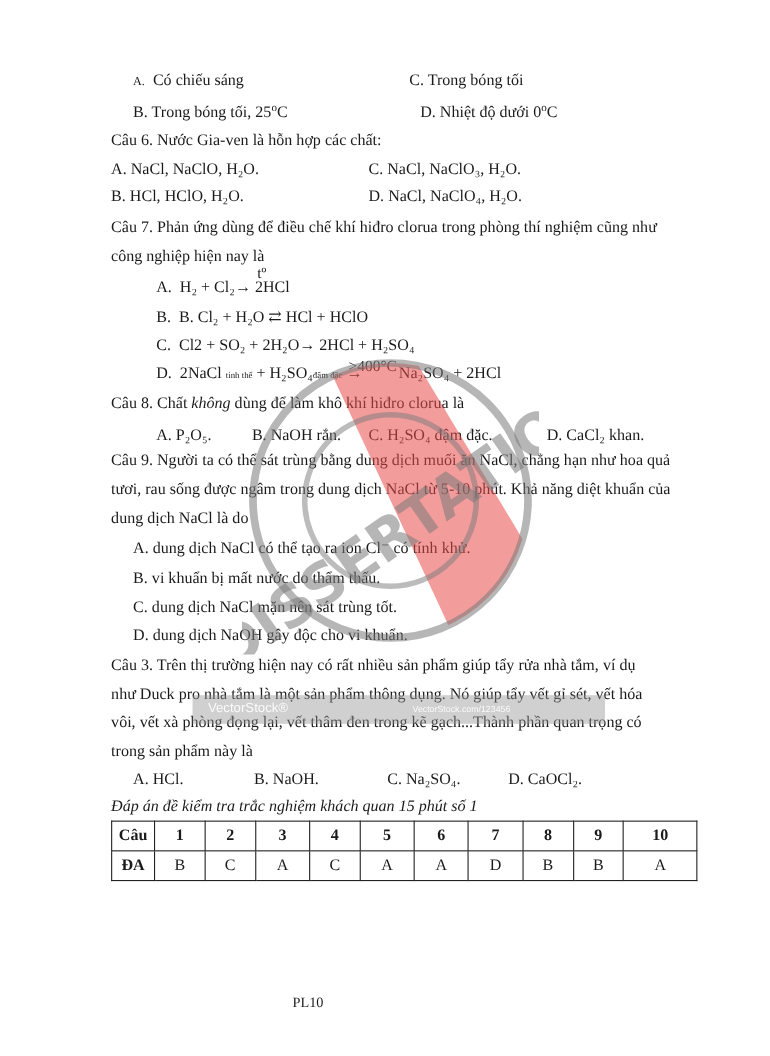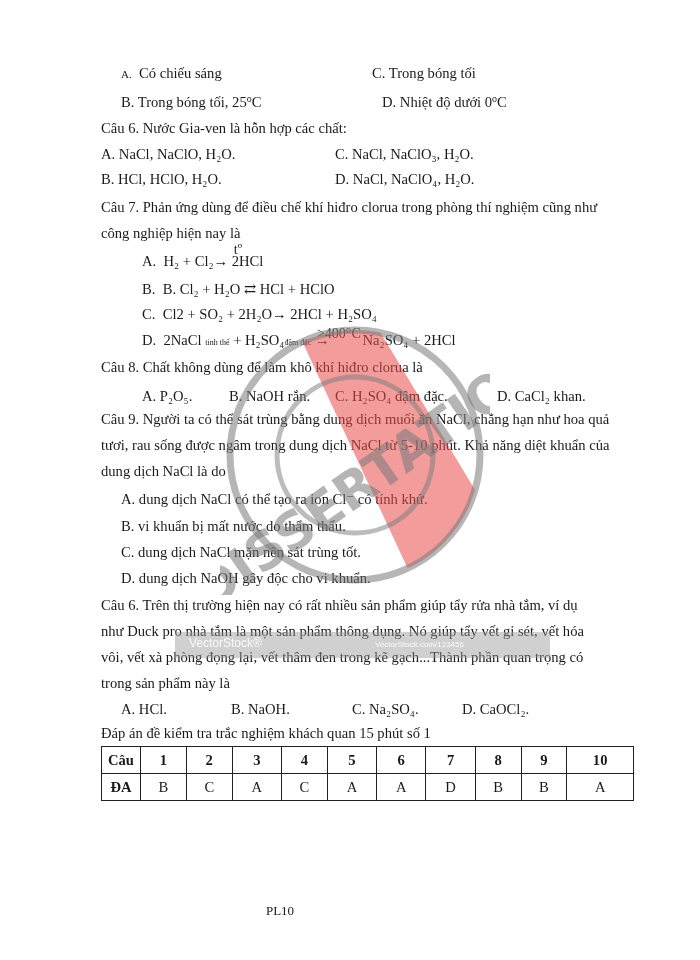--- a/index.html
+++ b/index.html
@@ -2,21 +2,21 @@
 <html><head>
 <meta charset="utf-8">
 <style>
   html, body { margin: 0; padding: 0; background: #ffffff; }
   body { width: 700px; height: 960px; position: relative; overflow: hidden;
          font-family: "Liberation Serif", "DejaVu Serif", serif; color: #1a1a1a; font-size: 14.6px; }
   .ln { position: absolute; white-space: nowrap; line-height: 18px; }
   sup { font-size: 10px; vertical-align: 5px; line-height: 0; }
   .small-lab { font-size: 11px; }
   .tiny { font-size: 8px; }
-  .it { }
+  .it { font-style: italic; }
   .arrow-wrap { display: inline-block; position: relative; }
   .over { position: absolute; top: -11px; left: 2px; font-size: 14px; }
 
   
   .wm { position: absolute; left: 220px; top: 315px; width: 270px; height: 280px; pointer-events: none; }
   .vstock { position: absolute; left: 175px; top: 632px; width: 375px; height: 26px;
             background: rgba(150,150,150,0.45); pointer-events: none; }
   .vstock span { position: absolute; left: 14px; top: 4px; color: rgba(255,255,255,0.9);
                  font-family: "Liberation Sans", sans-serif; font-size: 12px; }
   .vstock span.r { left: 200px; font-size: 8px; top: 8px; }
@@ -116,21 +116,21 @@
 <div class="ln" style="left:121px;top:517px">
   <span>B.</span>&nbsp;<span>vi khuẩn bị mất nước do thẩm thấu.</span>
 </div>
 <div class="ln" style="left:121px;top:543px">
   <span>C.</span>&nbsp;<span>dung dịch NaCl mặn nên sát trùng tốt.</span>
 </div>
 <div class="ln" style="left:121px;top:569px">
   <span>D.</span>&nbsp;<span>dung dịch NaOH gây độc cho vi khuẩn.</span>
 </div>
 
-<div class="ln" style="left:101px;top:596px">Câu 6. Trên thị trường hiện nay có rất nhiều sản phẩm giúp tẩy rửa nhà tắm, ví dụ</div>
+<div class="ln" style="left:101px;top:596px">Câu 3. Trên thị trường hiện nay có rất nhiều sản phẩm giúp tẩy rửa nhà tắm, ví dụ</div>
 <div class="ln" style="left:101px;top:622px">như  Duck pro nhà tắm là một sản phẩm thông dụng. Nó giúp tẩy vết gỉ sét, vết hóa</div>
 <div class="ln" style="left:101px;top:648px">vôi, vết xà phòng đọng lại, vết thâm đen trong kẽ gạch...Thành phần quan trọng có</div>
 <div class="ln" style="left:101px;top:674px">trong sản phẩm này là</div>
 <div class="ln" style="left:121px;top:700px">
   <span>A.</span>&nbsp;<span>HCl.</span>
 </div>
 <div class="ln" style="left:231px;top:700px">
   <span>B.</span>&nbsp;<span>NaOH.</span>
 </div>
 <div class="ln" style="left:352px;top:700px">

